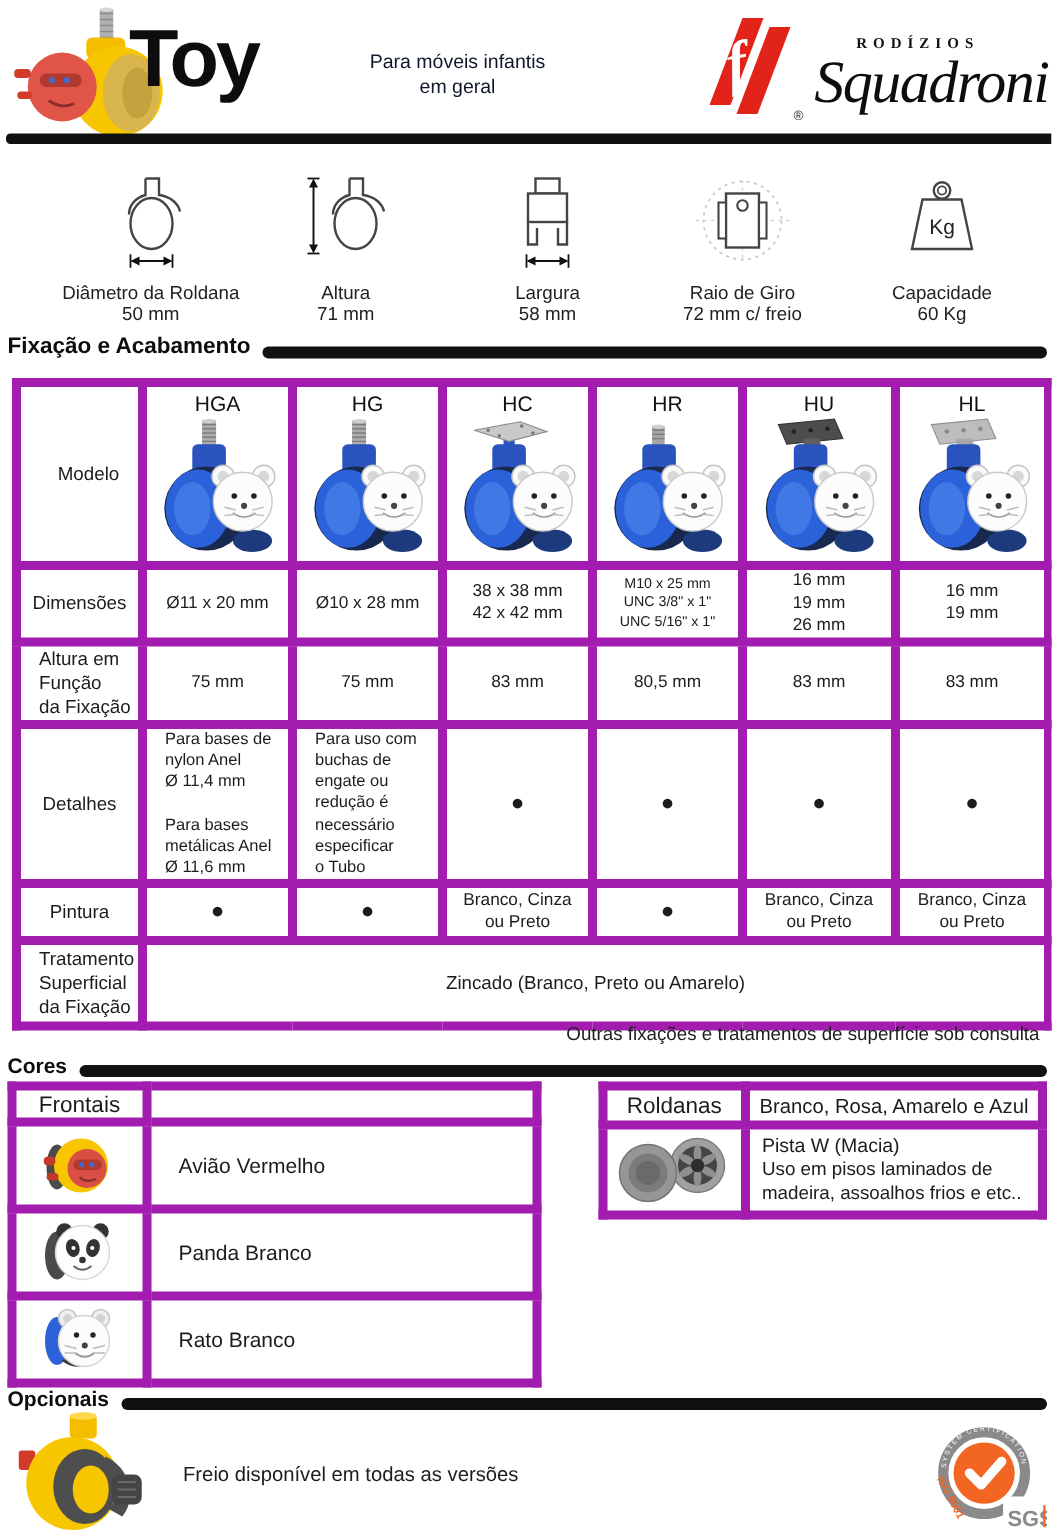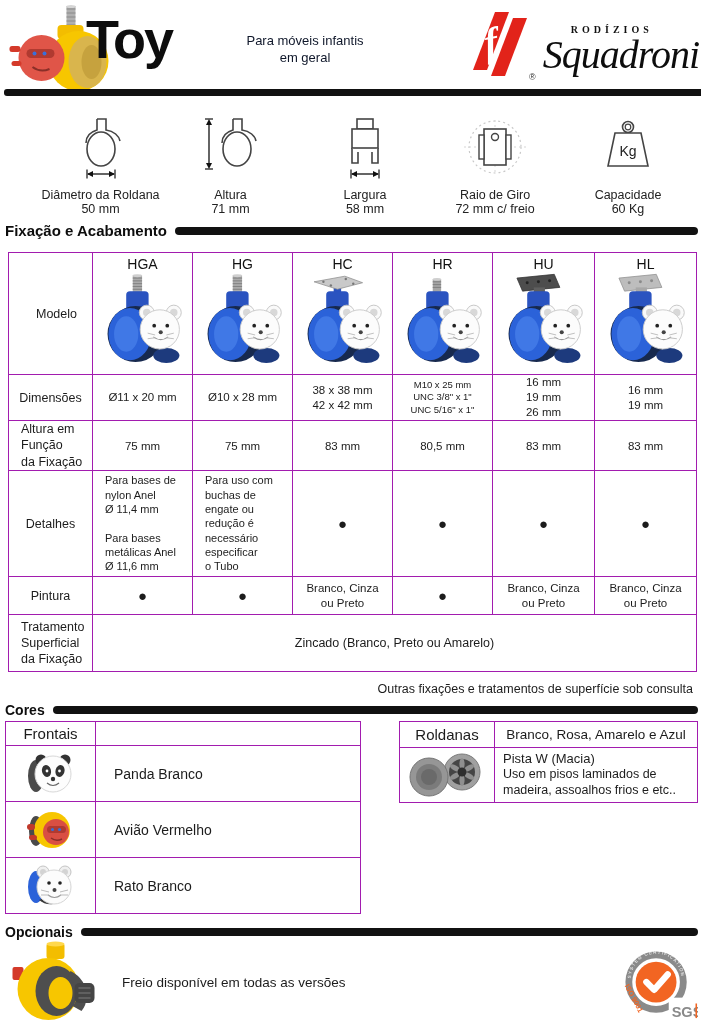--- a/index.html
+++ b/index.html
@@ -17,27 +17,27 @@
   .brand-name { font-family:"Liberation Serif", serif; font-style:italic; font-size:40px; color:#0d0d0d; margin-top:-4px; letter-spacing:-1px; }
   .header-rule { position:absolute; left:4px; right:0; top:89px; height:7px; background:#111; border-radius:3px 0 0 3px; }
 
   
   .spec { position:absolute; top:116px; text-align:center; }
   .spec svg { width:70px; height:68px; display:block; margin:0 auto; }
   .spec-name { font-size:12.5px; margin-top:4px; color:#222; }
   .spec-value { font-size:12.5px; color:#222; }
 
   
-  .sec-head { position:absolute; left:5px; right:3px; display:flex; align-items:center; gap:8px; }
+  .sec-head { position:absolute; left:5px; right:3px; display:flex; align-items:flex-end; gap:8px; }
   .sec-title { font-weight:bold; color:#0d0d0d; white-space:nowrap; }
   .sec-bar { flex:1; height:8px; background:#111; border-radius:4px; }
 
   
   table { border-collapse:collapse; position:absolute; table-layout:fixed; background:#fff; }
-  td { border:1px solid #a21caf; vertical-align:middle; text-align:center; font-size:11.5px; color:#1c1c1c; }
+  td { border:6px solid #a21caf; vertical-align:middle; text-align:center; font-size:11.5px; color:#1c1c1c; }
   .fix-table { left:8px; top:252px; width:688px; }
   .fix-table .lbl { font-size:12.5px; }
   .lines { white-space:pre-line; line-height:1.3; }
   .left { text-align:left; padding-left:12px; }
   .r-modelo td { height:122px; vertical-align:top; }
   .model-cell { display:flex; flex-direction:column; align-items:center; height:100%; }
   .col-h { font-size:14px; padding-top:3px; color:#111; }
   .model-img { width:84px; height:96px; margin-top:1px; }
   .lbl-mid { vertical-align:middle !important;padding-left:12px; }
   .r-dim td { height:46px; }
@@ -391,49 +391,49 @@
         <col>
       </colgroup>
     <tbody>
         <tr class="ft-head">
       <td>Frontais</td>
       <td></td>
     </tr>
     <tr class="f-row">
       <td>
         <svg class="front-img" viewBox="0 0 48 48">
+          <ellipse cx="9" cy="25" rx="7" ry="15" fill="#4a4a4a"></ellipse>
+          <circle cx="25" cy="24" r="18" fill="#f7c600"></circle>
+          <rect x="0" y="18" width="8" height="6" rx="3" fill="#c0392b"></rect>
+          <rect x="2" y="29" width="8" height="5" rx="2.5" fill="#c0392b"></rect>
+          <circle cx="29" cy="26" r="13" fill="#d94f43"></circle>
+          <rect x="20" y="20" width="19" height="7" rx="3.5" fill="#b03a30"></rect>
+          <circle cx="25.5" cy="23.5" r="1.6" fill="#3a6fd8"></circle>
+          <circle cx="32.5" cy="23.5" r="1.6" fill="#3a6fd8"></circle>
+          <path d="M24 32 q5 4 11 1" fill="none" stroke="#8a2f28" stroke-width="1.5"></path>
+        </svg>
+      </td>
+      <td class="f-name">Avião Vermelho</td>
+    </tr>
+    <tr class="f-row">
+      <td>
+        <svg class="front-img" viewBox="0 0 48 48">
           <ellipse cx="9" cy="26" rx="8" ry="16" fill="#4a4a4a"></ellipse>
           <circle cx="14" cy="10" r="5.5" fill="#333"></circle>
           <circle cx="38" cy="10" r="5.5" fill="#333"></circle>
           <circle cx="26" cy="24" r="18" fill="#fdfdfd" stroke="#d8d8d8" stroke-width="1"></circle>
           <ellipse cx="19.5" cy="21" rx="4.5" ry="6" fill="#333" transform="rotate(-15 19.5 21)"></ellipse>
           <ellipse cx="33" cy="21" rx="4.5" ry="6" fill="#333" transform="rotate(15 33 21)"></ellipse>
           <circle cx="20" cy="21" r="1.4" fill="#fff"></circle>
           <circle cx="32.5" cy="21" r="1.4" fill="#fff"></circle>
           <circle cx="26" cy="29" r="2.2" fill="#333"></circle>
           <path d="M20 33 Q26 38 32 33" fill="none" stroke="#666" stroke-width="1.2"></path>
         </svg>
       </td>
       <td class="f-name">Panda Branco</td>
-    </tr>
-    <tr class="f-row">
-      <td>
-        <svg class="front-img" viewBox="0 0 48 48">
-          <ellipse cx="9" cy="25" rx="7" ry="15" fill="#4a4a4a"></ellipse>
-          <circle cx="25" cy="24" r="18" fill="#f7c600"></circle>
-          <rect x="0" y="18" width="8" height="6" rx="3" fill="#c0392b"></rect>
-          <rect x="2" y="29" width="8" height="5" rx="2.5" fill="#c0392b"></rect>
-          <circle cx="29" cy="26" r="13" fill="#d94f43"></circle>
-          <rect x="20" y="20" width="19" height="7" rx="3.5" fill="#b03a30"></rect>
-          <circle cx="25.5" cy="23.5" r="1.6" fill="#3a6fd8"></circle>
-          <circle cx="32.5" cy="23.5" r="1.6" fill="#3a6fd8"></circle>
-          <path d="M24 32 q5 4 11 1" fill="none" stroke="#8a2f28" stroke-width="1.5"></path>
-        </svg>
-      </td>
-      <td class="f-name">Avião Vermelho</td>
     </tr>
     <tr class="f-row">
       <td>
         <svg class="front-img" viewBox="0 0 48 48">
           <ellipse cx="9" cy="25" rx="8" ry="16" fill="#2b62d9"></ellipse>
           <path d="M12 38 a18 18 0 0 0 14 4 l-4 -8 z" fill="#3a3a3a"></path>
           <circle cx="16" cy="10" r="6" fill="#f0f0f0" stroke="#c4c4c4" stroke-width="1"></circle>
           <circle cx="16" cy="10" r="3" fill="#d3d3d3"></circle>
           <circle cx="38" cy="10" r="6" fill="#f0f0f0" stroke="#c4c4c4" stroke-width="1"></circle>
           <circle cx="38" cy="10" r="3" fill="#d3d3d3"></circle>

